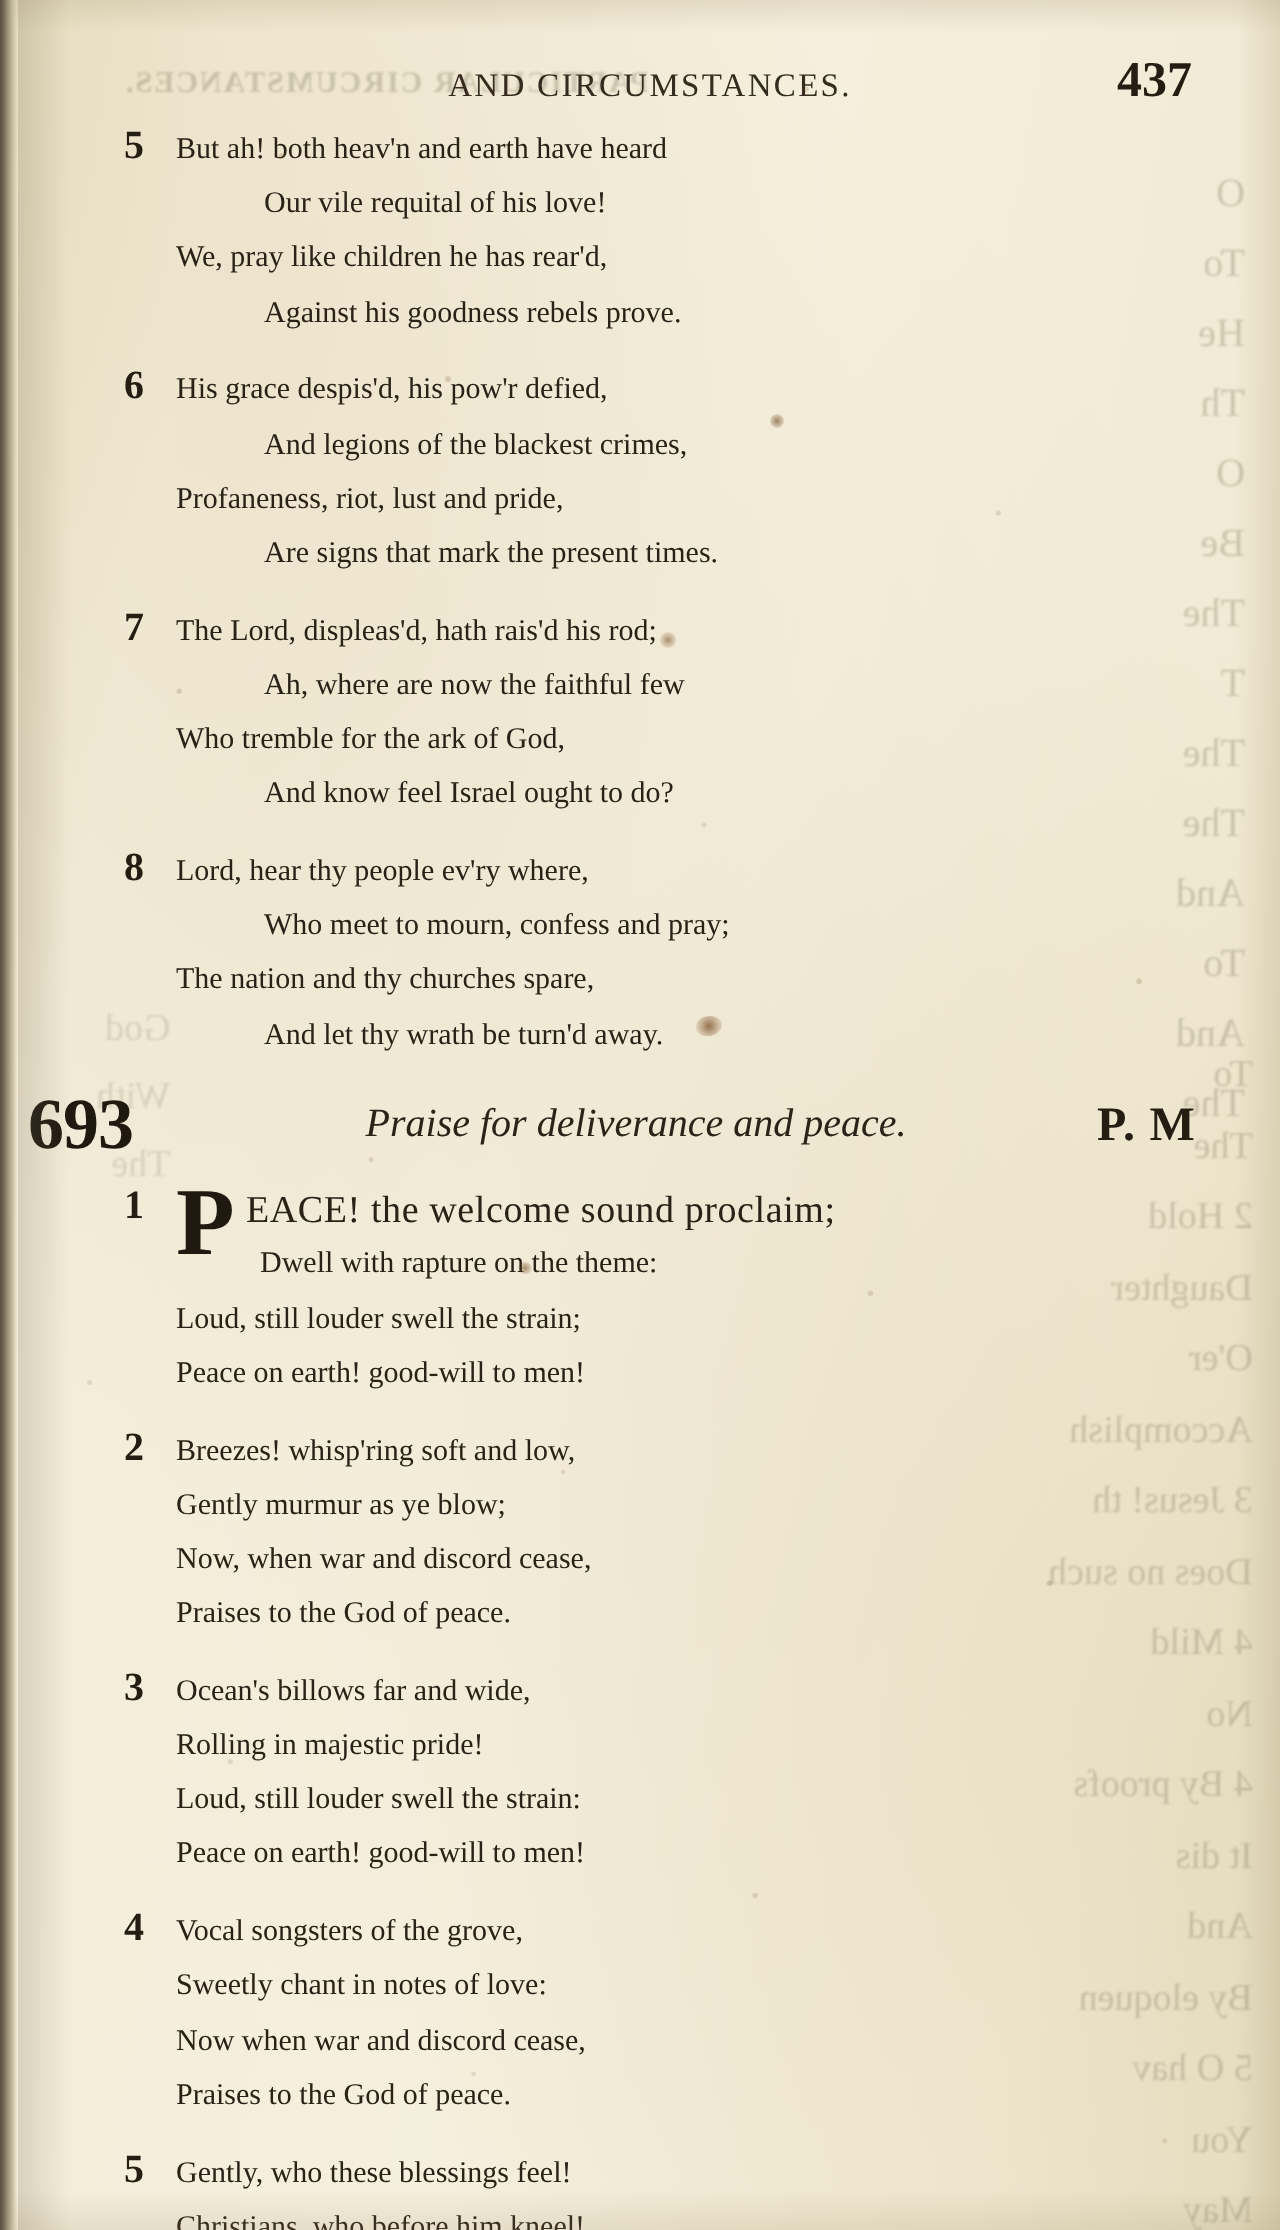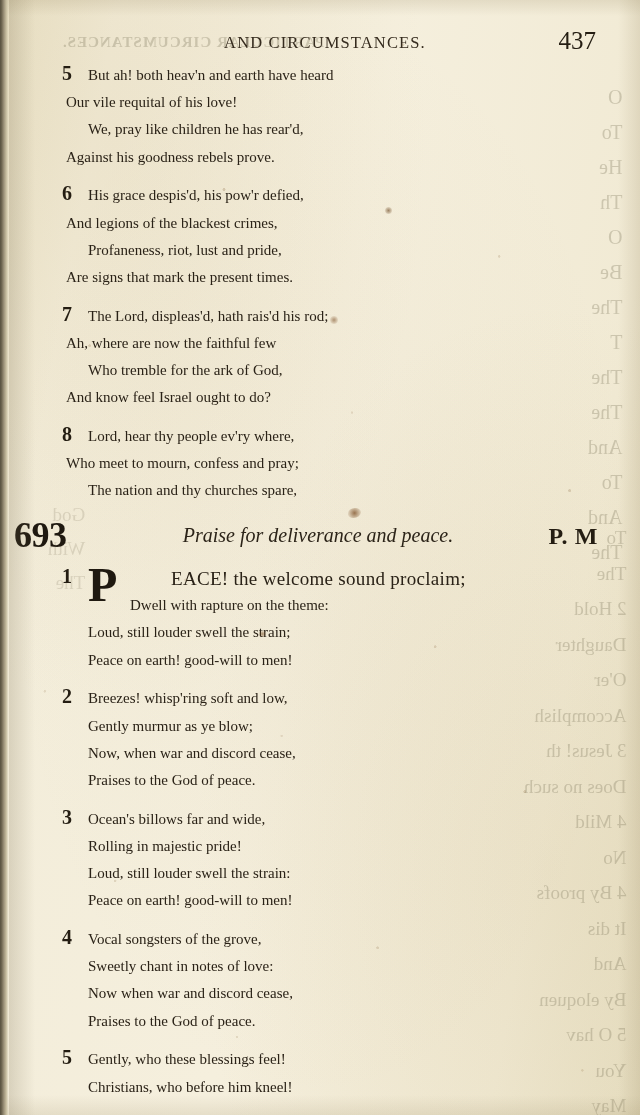--- a/index.html
+++ b/index.html
@@ -154,21 +154,21 @@
     letter-spacing: 1.15px;
     font-variant: small-caps;
     text-transform: uppercase;
     font-weight: normal;
     color: #352b1e;
   }
   .rh-page {
     position: absolute;
     right: 44px; top: -6px;
     font-size: 25px;
-    font-weight: normal;
+    font-weight: bold;
     color: #241d12;
   }
 
   .hymn-body {
     position: absolute;
     top: 62px;
     left: 0; right: 0;
   }
 
   .stanza {
@@ -177,21 +177,21 @@
   }
   .vline {
     display: block;
     font-size: 15px;
     line-height: 27.2px;
     white-space: pre;
     color: #2a2217;
     position: relative;
   }
   .vline.i0 { padding-left: 88px; }
-  .vline.i1 { padding-left: 66px; }
+  .vline.i1 { padding-left: 118px; margin-left: 14px; }
 
   .vnum {
     position: absolute;
     left: 62px;
     top: 0;
     font-size: 20px;
     font-weight: bold;
     color: #241d12;
   }
 
@@ -240,21 +240,21 @@
     top: -4px;
     font-size: 48px;
     line-height: 48px;
     font-weight: bold;
     color: #1f1910;
     font-family: "Liberation Serif", "DejaVu Serif", serif;
   }
   .vline.dc-first { padding-left: 123px; }
   .vline.dc-second { padding-left: 130px; }
 
-  .sc { font-size: 19px; letter-spacing: 0.3px; margin-left: 48px; }
+  .sc { font-size: 19px; letter-spacing: 0.3px; }
 
   
   .content, .bleed { -webkit-font-smoothing: antialiased; }
 </style>
 </head>
 <body>
 
 <div class="page">
 
   <div class="bleed bleed-head">PARTICULAR CIRCUMSTANCES.</div>
@@ -331,20 +331,21 @@
         <span class="vline i1">Ah, where are now the faithful few</span>
         <span class="vline i0">Who tremble for the ark of God,</span>
         <span class="vline i1">And know feel Israel ought to do?</span>
       </div>
 
       <div class="stanza">
         <span class="vnum">8</span>
         <span class="vline i0">Lord, hear thy people ev'ry where,</span>
         <span class="vline i1">Who meet to mourn, confess and pray;</span>
         <span class="vline i0">The nation and thy churches spare,</span>
+        <span class="vline i1">And let thy wrath be turn'd away.</span>
       </div>
 
       <div class="hymn-head">
         <span class="hymn-num">693</span>
         <span class="hymn-title">Praise for deliverance and peace.</span>
         <span class="hymn-meter">P. M</span>
       </div>
 
       <div class="stanza dropcap">
         <div class="dc-wrap">

